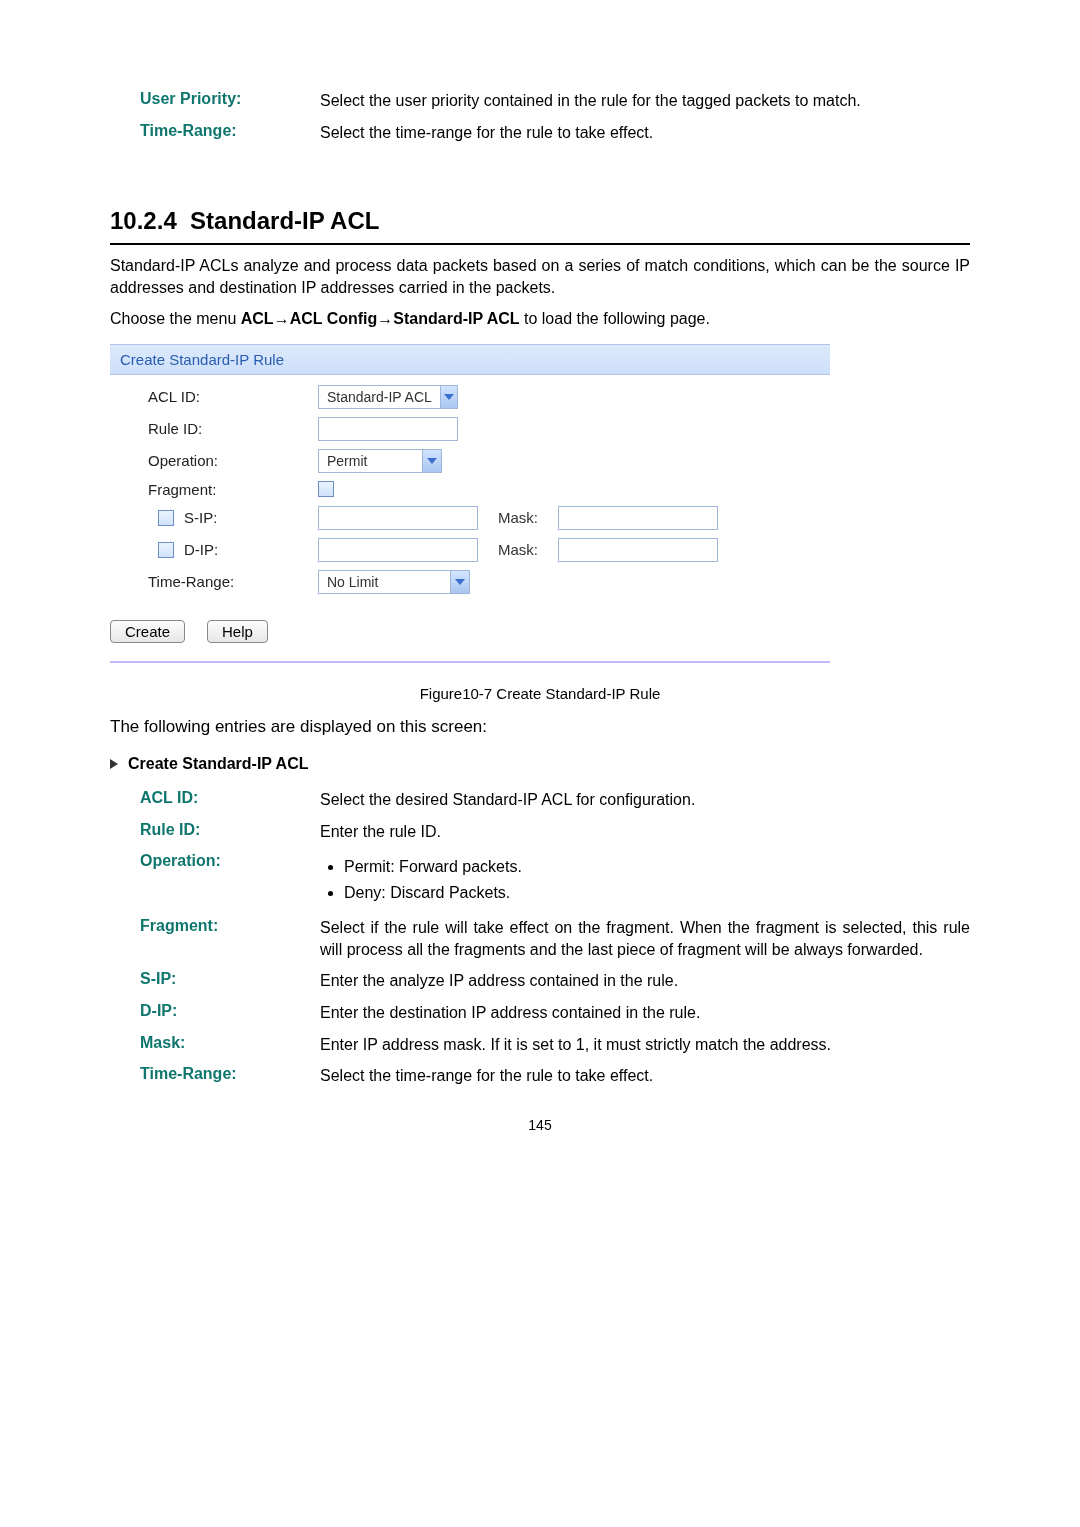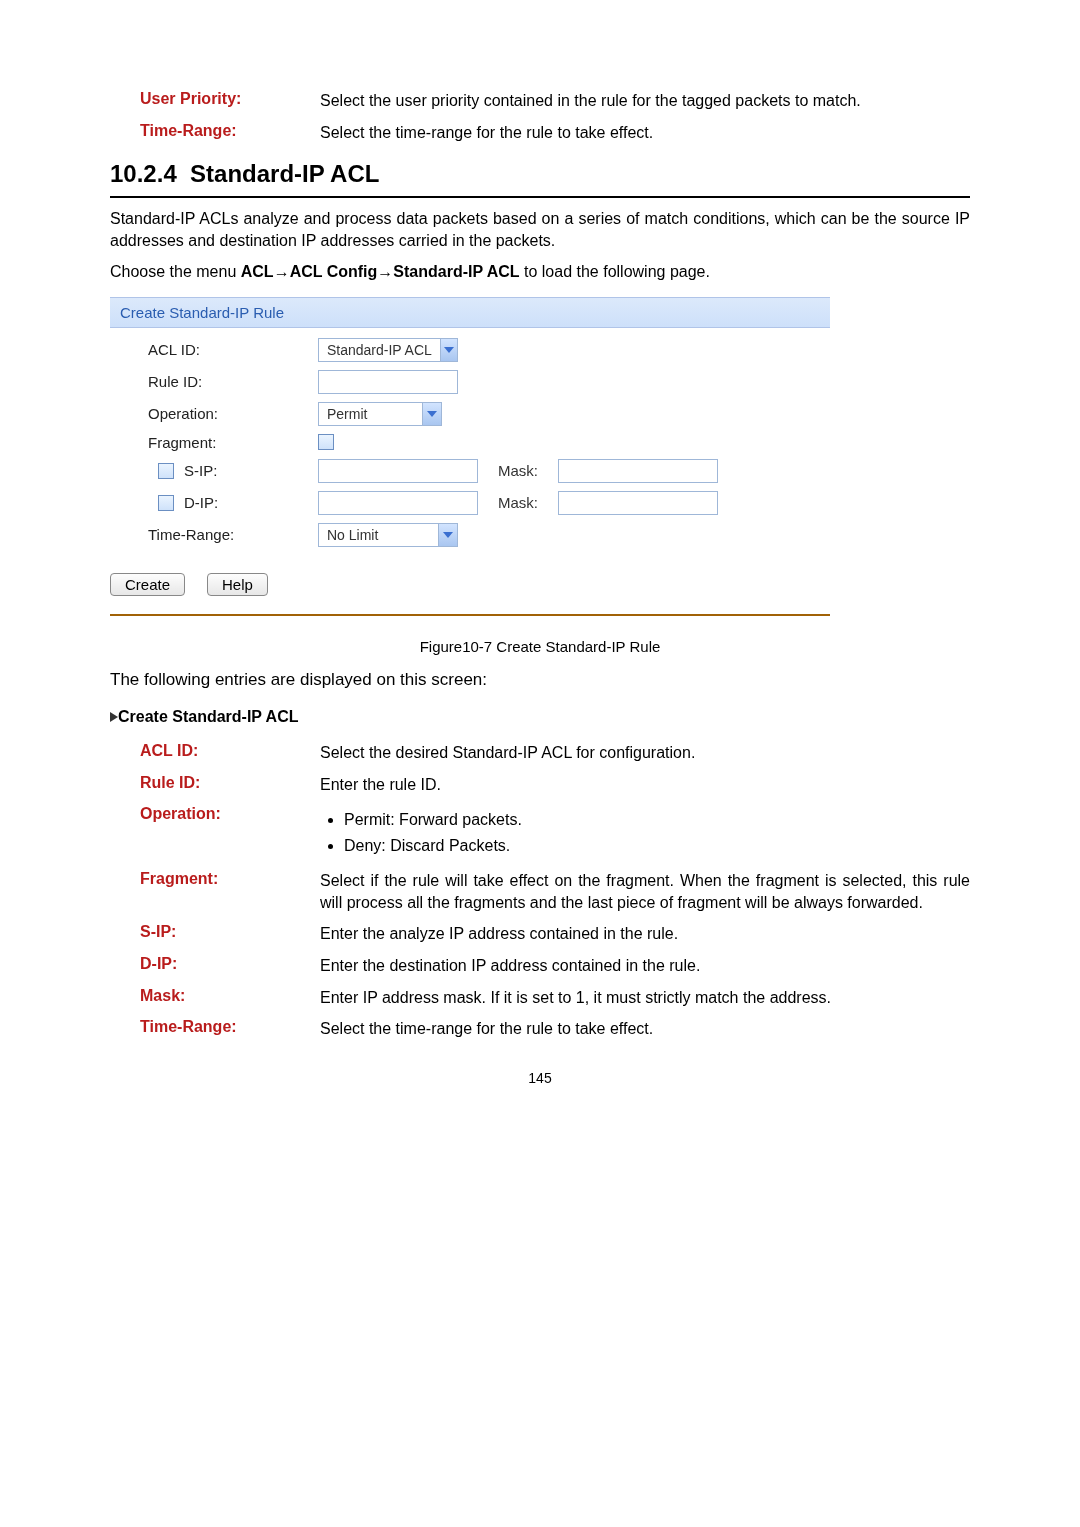--- a/index.html
+++ b/index.html
@@ -17,59 +17,59 @@
     box-sizing: border-box;
     position: relative;
   }
   .def-row {
     display: flex;
     margin-bottom: 10px;
   }
   .def-label {
     flex: 0 0 170px;
     font-weight: bold;
-    color: #b91c1c;
+    color: #0f766e;
     font-size: 16px;
     padding-right: 10px;
   }
   .def-value {
     flex: 1;
     font-size: 16px;
     line-height: 1.35;
     text-align: justify;
   }
   .bullet-list {
     margin: 4px 0 0 0;
     padding-left: 24px;
   }
   .bullet-list li {
     margin-bottom: 4px;
   }
   .section-heading {
     font-size: 24px;
     font-weight: bold;
-    margin-top: 17px;
+    margin-top: 64px;
     margin-bottom: 8px;
     color: #000;
   }
   .section-hr {
     border: none;
     border-top: 2px solid #000;
     margin: 0 0 10px 0;
   }
   .para {
     font-size: 16px;
     line-height: 1.35;
     margin-bottom: 10px;
     text-align: justify;
   }
   .para .bold { font-weight: bold; }
   .panel-wrap {
     margin-top: 14px;
-    border-bottom: 2px solid #a16207;
+    border-bottom: 2px solid #c4b5fd;
     padding-bottom: 18px;
     width: 720px;
   }
   .panel-title-bar {
     background: linear-gradient(to bottom, #dce9fb, #cde0fa);
     color: #2a5db0;
     font-size: 15px;
     padding: 6px 10px;
     border-top: 1px solid #b0c4e8;
     border-bottom: 1px solid #b0c4e8;
@@ -157,20 +157,21 @@
   }
   .figure-caption {
     text-align: center;
     font-size: 15px;
     margin-top: 22px;
     margin-bottom: 14px;
   }
   .sub-bullet-heading {
     display: flex;
     align-items: center;
+    gap: 10px;
     font-weight: bold;
     font-size: 16px;
     margin-top: 16px;
     margin-bottom: 16px;
   }
   .tri {
     width: 0; height: 0;
     border-top: 5px solid transparent;
     border-bottom: 5px solid transparent;
     border-left: 8px solid #333;
@@ -265,21 +266,21 @@
         <span>D-IP:</span>
       </div>
       <div class="form-control-cell">
         <div class="text-input" style="width:160px"></div>
         <span class="mask-label">Mask:</span>
         <div class="text-input" style="width:160px"></div>
       </div>
 
       <div class="form-label">Time-Range:</div>
       <div class="form-control-cell">
-        <div class="dropdown" style="width:140px">
+        <div class="dropdown" style="width:152px">
           <span class="dd-text">No Limit</span>
           <span class="dd-arrow">
             <svg width="10" height="6">
                 <polygon points="0,0 10,0 5,6" fill="#3a6fd0"></polygon>
               </svg>
           </span>
         </div>
       </div>
     </div>
 

